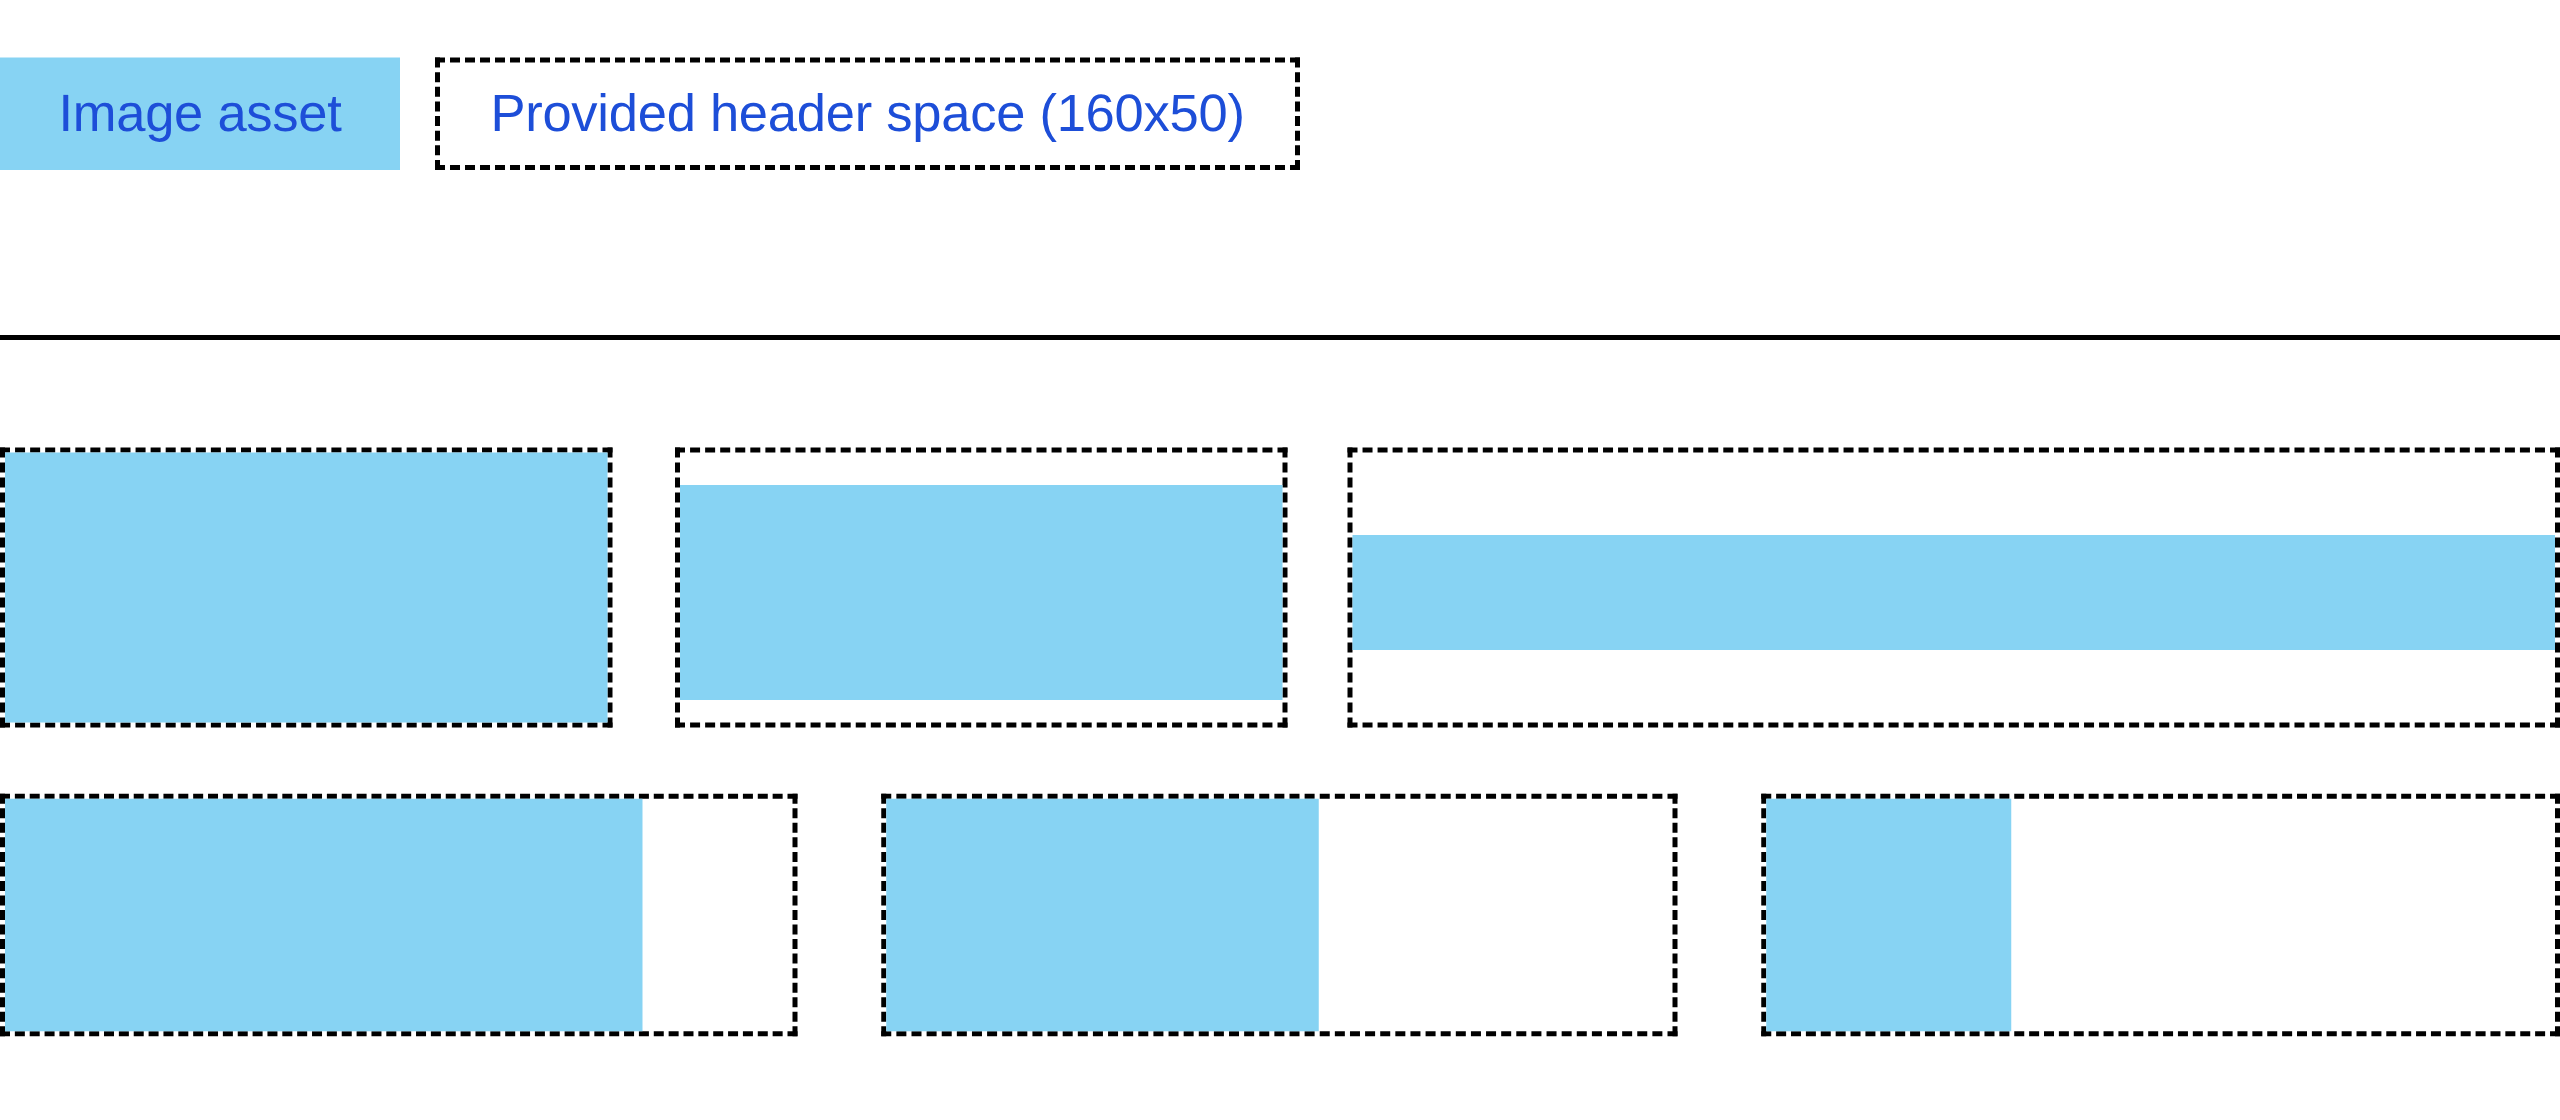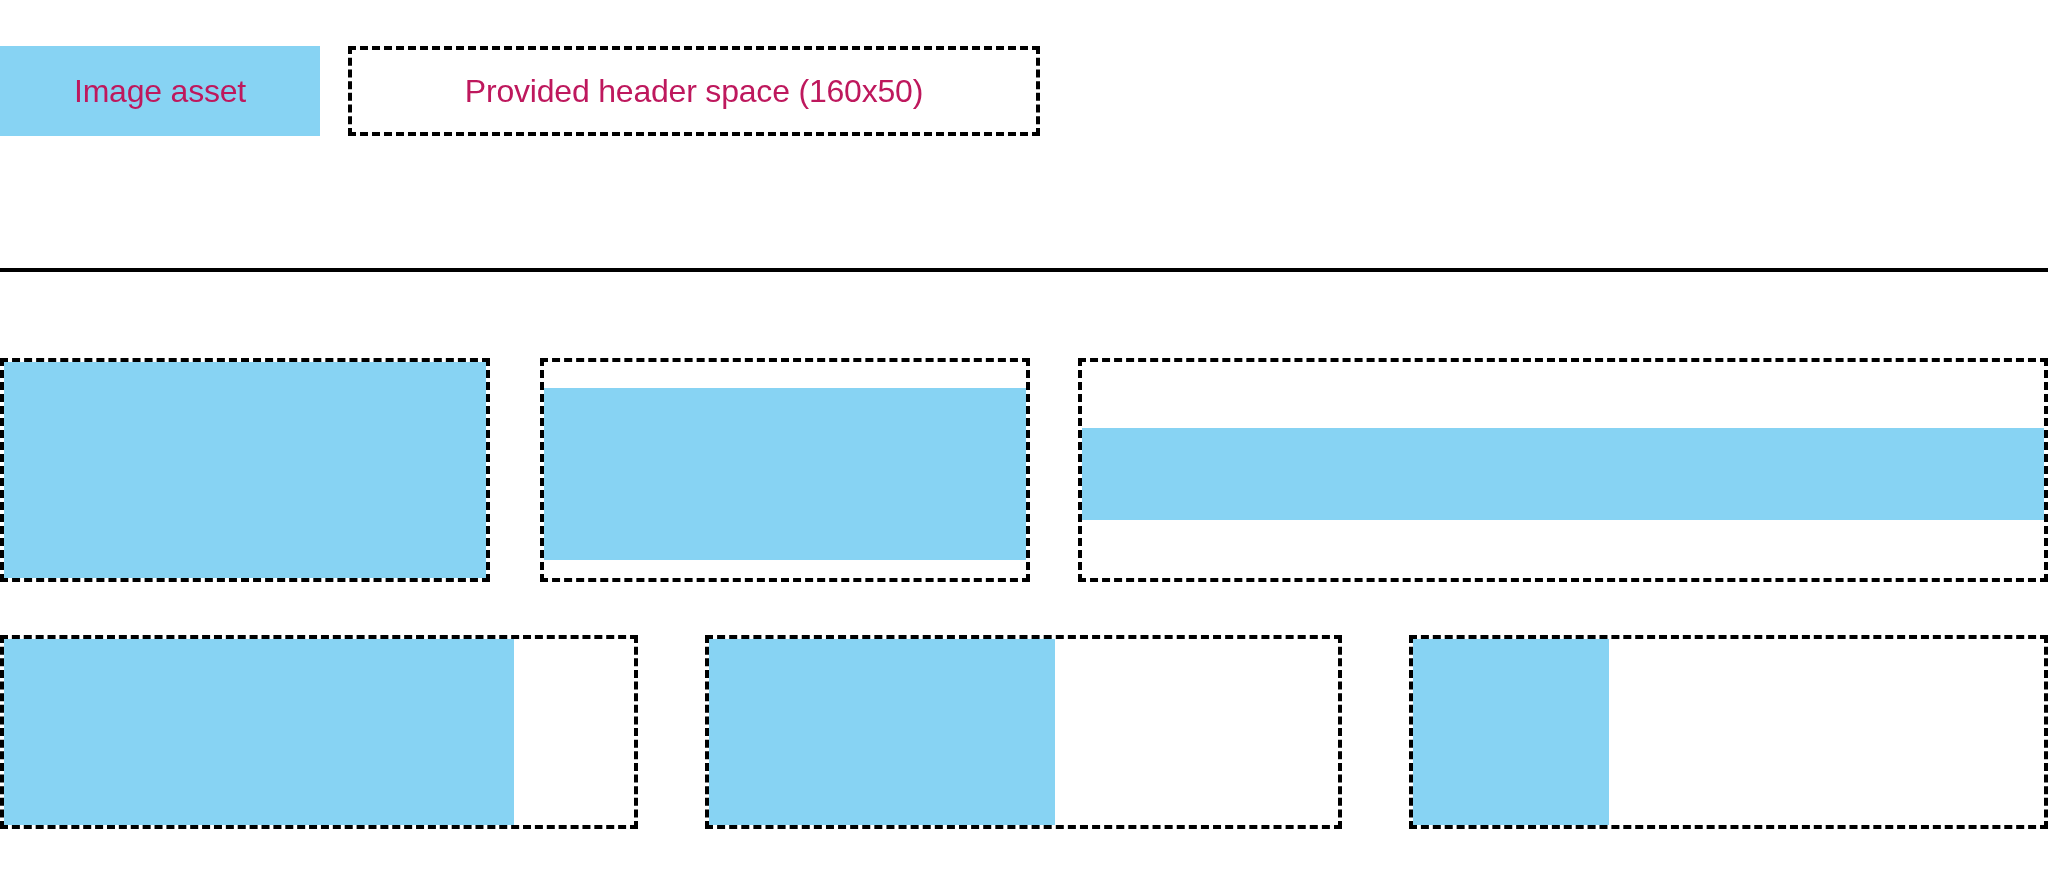--- a/index.html
+++ b/index.html
@@ -19,24 +19,24 @@
 
   
   .abs { position: absolute; }
   .fill-blue { background: #87d3f3; }
   .dashed-box {
     box-sizing: border-box;
     border: 4px dashed #000000;
     background: transparent;
   }
   .label {
-    font-size: 32px;
+    font-size: 42px;
     line-height: 1;
     letter-spacing: -0.2px;
-    color: #be185d;
+    color: #1d4ed8;
     white-space: nowrap;
   }
 
   
   #header-strip { left: 0; top: 0; width: 2048px; height: 270px; }
 
   #image-asset-swatch {
     left: 0;
     top: 46px;
     width: 320px;

